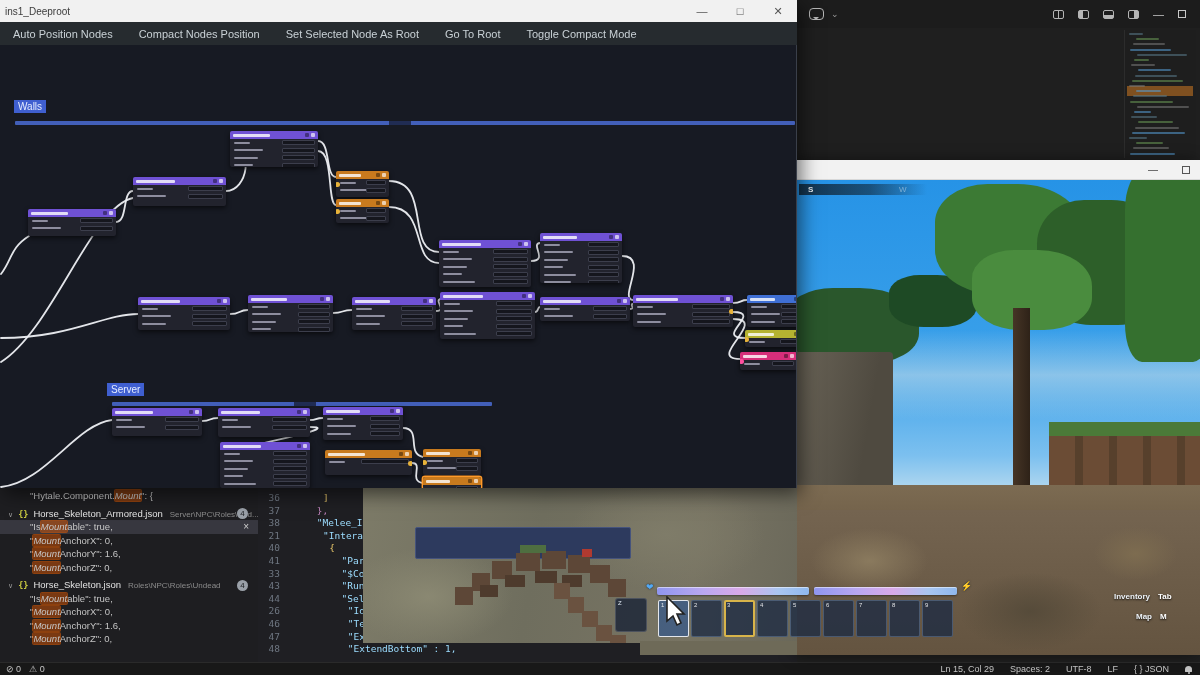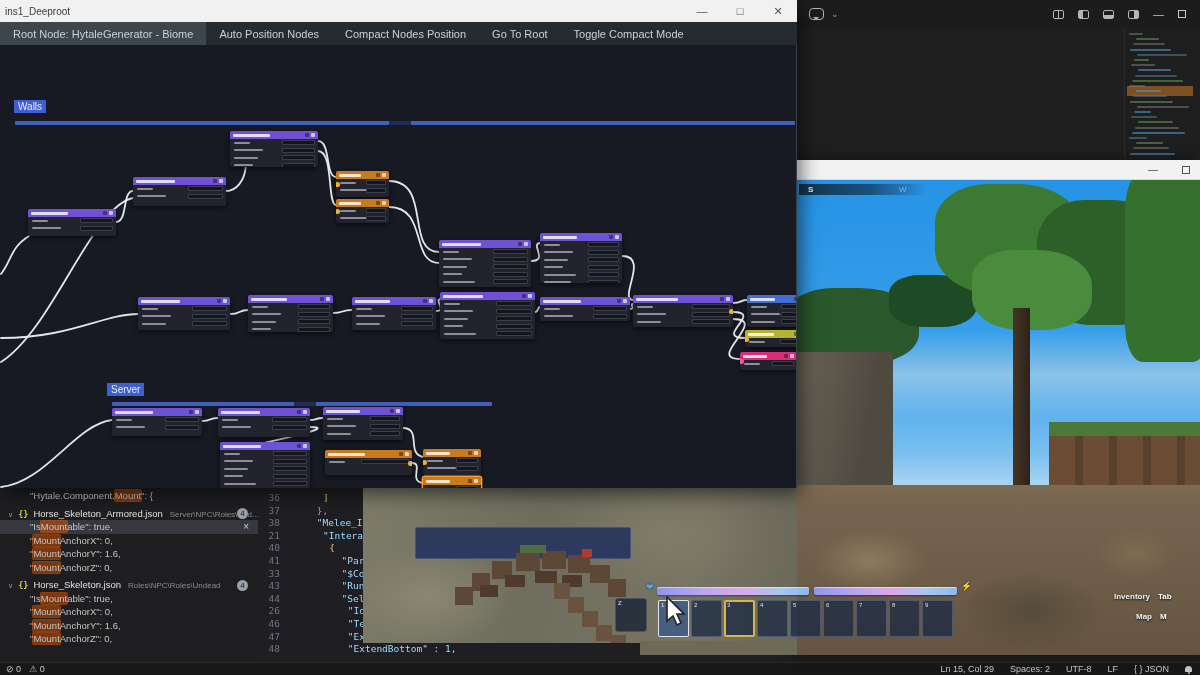--- a/index.html
+++ b/index.html
@@ -25,21 +25,21 @@
   #minimap{position:absolute;left:1124px;top:30px;width:72px;height:128px;background:#1e1e1e;border-left:1px solid #2c2c2c;}
   .mmline{position:absolute;height:2px;border-radius:1px;opacity:.55;}
   .mm-hl{position:absolute;left:2px;top:56px;width:66px;height:10px;background:#8a5520;opacity:.9;}
 
   
   #search-panel{position:absolute;left:0;top:488px;width:258px;height:174px;background:#1e1e21;
     color:#c5c5c5;font-size:9.5px;overflow:hidden;padding-top:1px;}
   .srow{height:13.5px;line-height:13.5px;white-space:nowrap;padding-left:30px;position:relative;overflow:hidden;}
   .srow.file{padding-left:8px;margin-top:4px;color:#e2e2e2;}
   .srow.sel{background:#37373f;}
-  .srow .hl{background:rgba(234,92,0,.45);box-shadow:0 0 0 1px rgba(234,92,0,.55);border-radius:1px;}
+  .srow .hl{background:rgba(234,92,0,.45);box-shadow:0 0 0 1px rgba(234,92,0,.55);border-radius:1px;font-style:italic;}
   .fchev{color:#9a9a9a;font-size:7px;margin-right:5px;}
   .fbrace{color:#cbcb41;font-family:"DejaVu Sans Mono",monospace;font-weight:bold;font-size:8.5px;margin-right:5px;}
   .fpath{color:#8b8b8b;font-size:8px;margin-left:7px;}
   .fbadge{position:absolute;right:10px;top:1.5px;width:11px;height:11px;border-radius:6px;background:#9aa0a8;
     color:#1c1e22;font-size:8px;line-height:11px;text-align:center;}
   .rclose{position:absolute;right:9px;top:0;color:#cfcfcf;font-size:10px;}
 
   
   #editor-pane{position:absolute;left:258px;top:488px;width:539px;height:174px;background:#1f1f23;
     font-family:"DejaVu Sans Mono",monospace;font-size:9.5px;padding-top:4px;}
@@ -323,23 +323,23 @@
   <div id="node-editor">
     <div class="ne-titlebar">
       <span class="ne-title">ins1_Deeproot</span>
       <span class="ne-ctrls">
         <span class="ne-ctrl">—</span>
         <span class="ne-ctrl">□</span>
         <span class="ne-ctrl">✕</span>
       </span>
     </div>
     <div class="ne-toolbar">
-        <div class="tbtn active">Root Node: HytaleGenerator - Biome</div>
         <div class="tbtn">Auto Position Nodes</div>
         <div class="tbtn">Compact Nodes Position</div>
+        <div class="tbtn">Set Selected Node As Root</div>
         <div class="tbtn">Go To Root</div>
         <div class="tbtn">Toggle Compact Mode</div>
       </div>
     <div class="ne-canvas">
       <svg id="wires" width="797" height="443" viewBox="0 45 797 443">
           <path d="M 29,236 C 10,248 12,260 1,274"></path>
           <path d="M 116,222 C 128,222 122,191 133,191"></path>
           <path d="M 226,191 C 248,191 254,147 232,146"></path>
           <path d="M 318,141 C 331,141 325,177 336,177"></path>
           <path d="M 318,151 C 334,151 327,205 336,205"></path>

